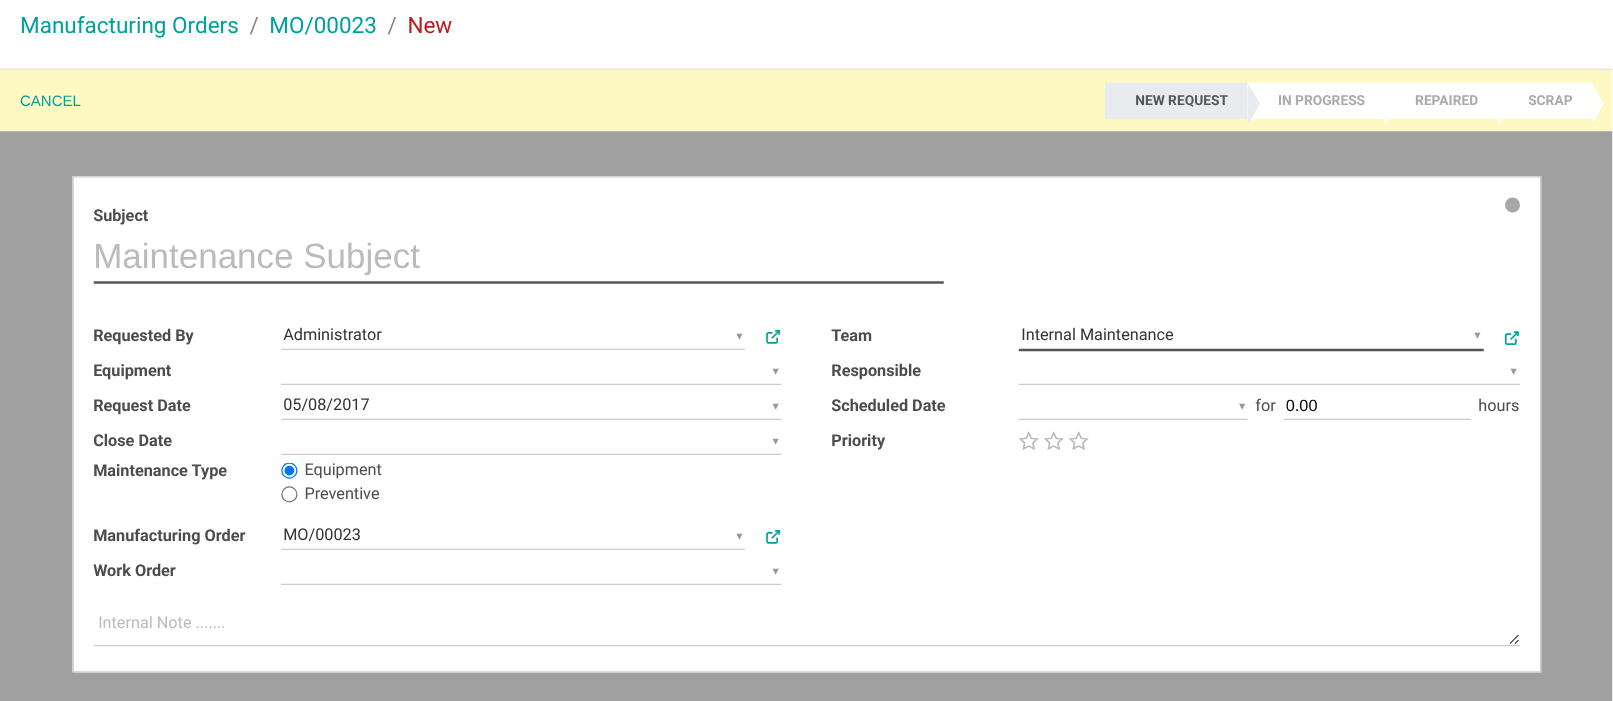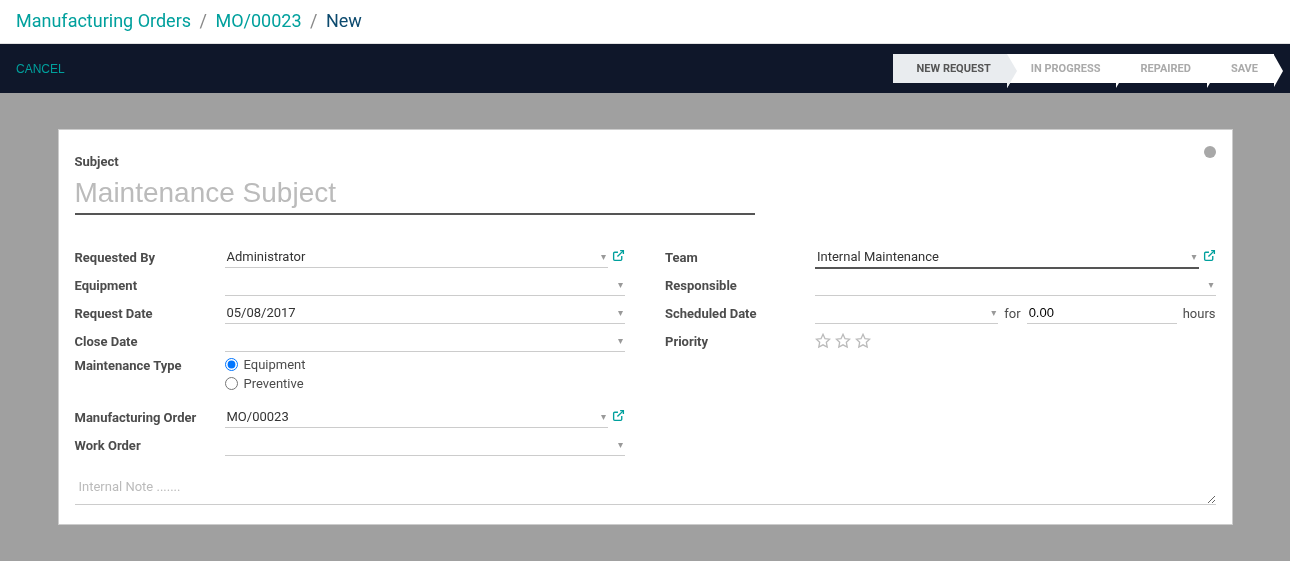--- a/index.html
+++ b/index.html
@@ -12,21 +12,21 @@
   .top-bar {
     padding: 10px 16px 4px 16px;
   }
   .breadcrumb {
     font-size: 18px;
     color: #00A09D;
     margin-bottom: 8px;
   }
   .breadcrumb a { color: #00A09D; text-decoration: none; cursor: pointer; }
   .breadcrumb .sep { color: #888; margin: 0 4px; }
-  .breadcrumb .current { color: #0c4a6e; }
+  .breadcrumb .current { color: #b91c1c; }
   .actions-row {
     display: flex;
     align-items: center;
     gap: 14px;
   }
   .btn-primary {
     background: #00A09D;
     color: #fff;
     border: none;
     padding: 6px 12px;
@@ -41,21 +41,22 @@
     font-size: 12px;
     font-weight: 500;
     cursor: pointer;
   }
   .control-bar {
     display: flex;
     align-items: center;
     justify-content: space-between;
     padding: 10px 16px;
     border-top: 1px solid #e2e2e2;
-    background: #0f172a;
+    background: #fef9c3;
+    margin-top: 12px;
   }
   .cancel-btn {
     color: #00A09D;
     background: none;
     border: none;
     font-size: 12px;
     font-weight: 500;
     cursor: pointer;
   }
   .status-arrows { display: flex; }
@@ -153,22 +154,22 @@
   .form-label {
     width: 150px;
     font-size: 13px;
     font-weight: 700;
     color: #4c4c4c;
     flex-shrink: 0;
   }
   .form-field {
     flex: 1;
     display: flex;
-    align-items: center;
-    gap: 4px;
+    align-items: flex-end;
+    gap: 16px;
   }
   .select-like {
     flex: 1;
     display: flex;
     align-items: center;
     justify-content: space-between;
     border-bottom: 1px solid #ccc;
     padding: 3px 2px;
     cursor: pointer;
     min-height: 22px;
@@ -234,21 +235,21 @@
     <span class="current">New</span>
   </div>
 </div>
 
 <div class="control-bar">
   <button class="cancel-btn">CANCEL</button>
   <div class="status-arrows">
     <div class="status-step active">NEW REQUEST</div>
     <div class="status-step">IN PROGRESS</div>
     <div class="status-step">REPAIRED</div>
-    <div class="status-step">SAVE</div>
+    <div class="status-step">SCRAP</div>
   </div>
 </div>
 
 <div class="stage-wrap">
   <div class="form-sheet">
     <div class="kanban-dot"></div>
 
     <div class="subject-label">Subject</div>
     <input class="subject-input" type="text" placeholder="Maintenance Subject" style="">
 

